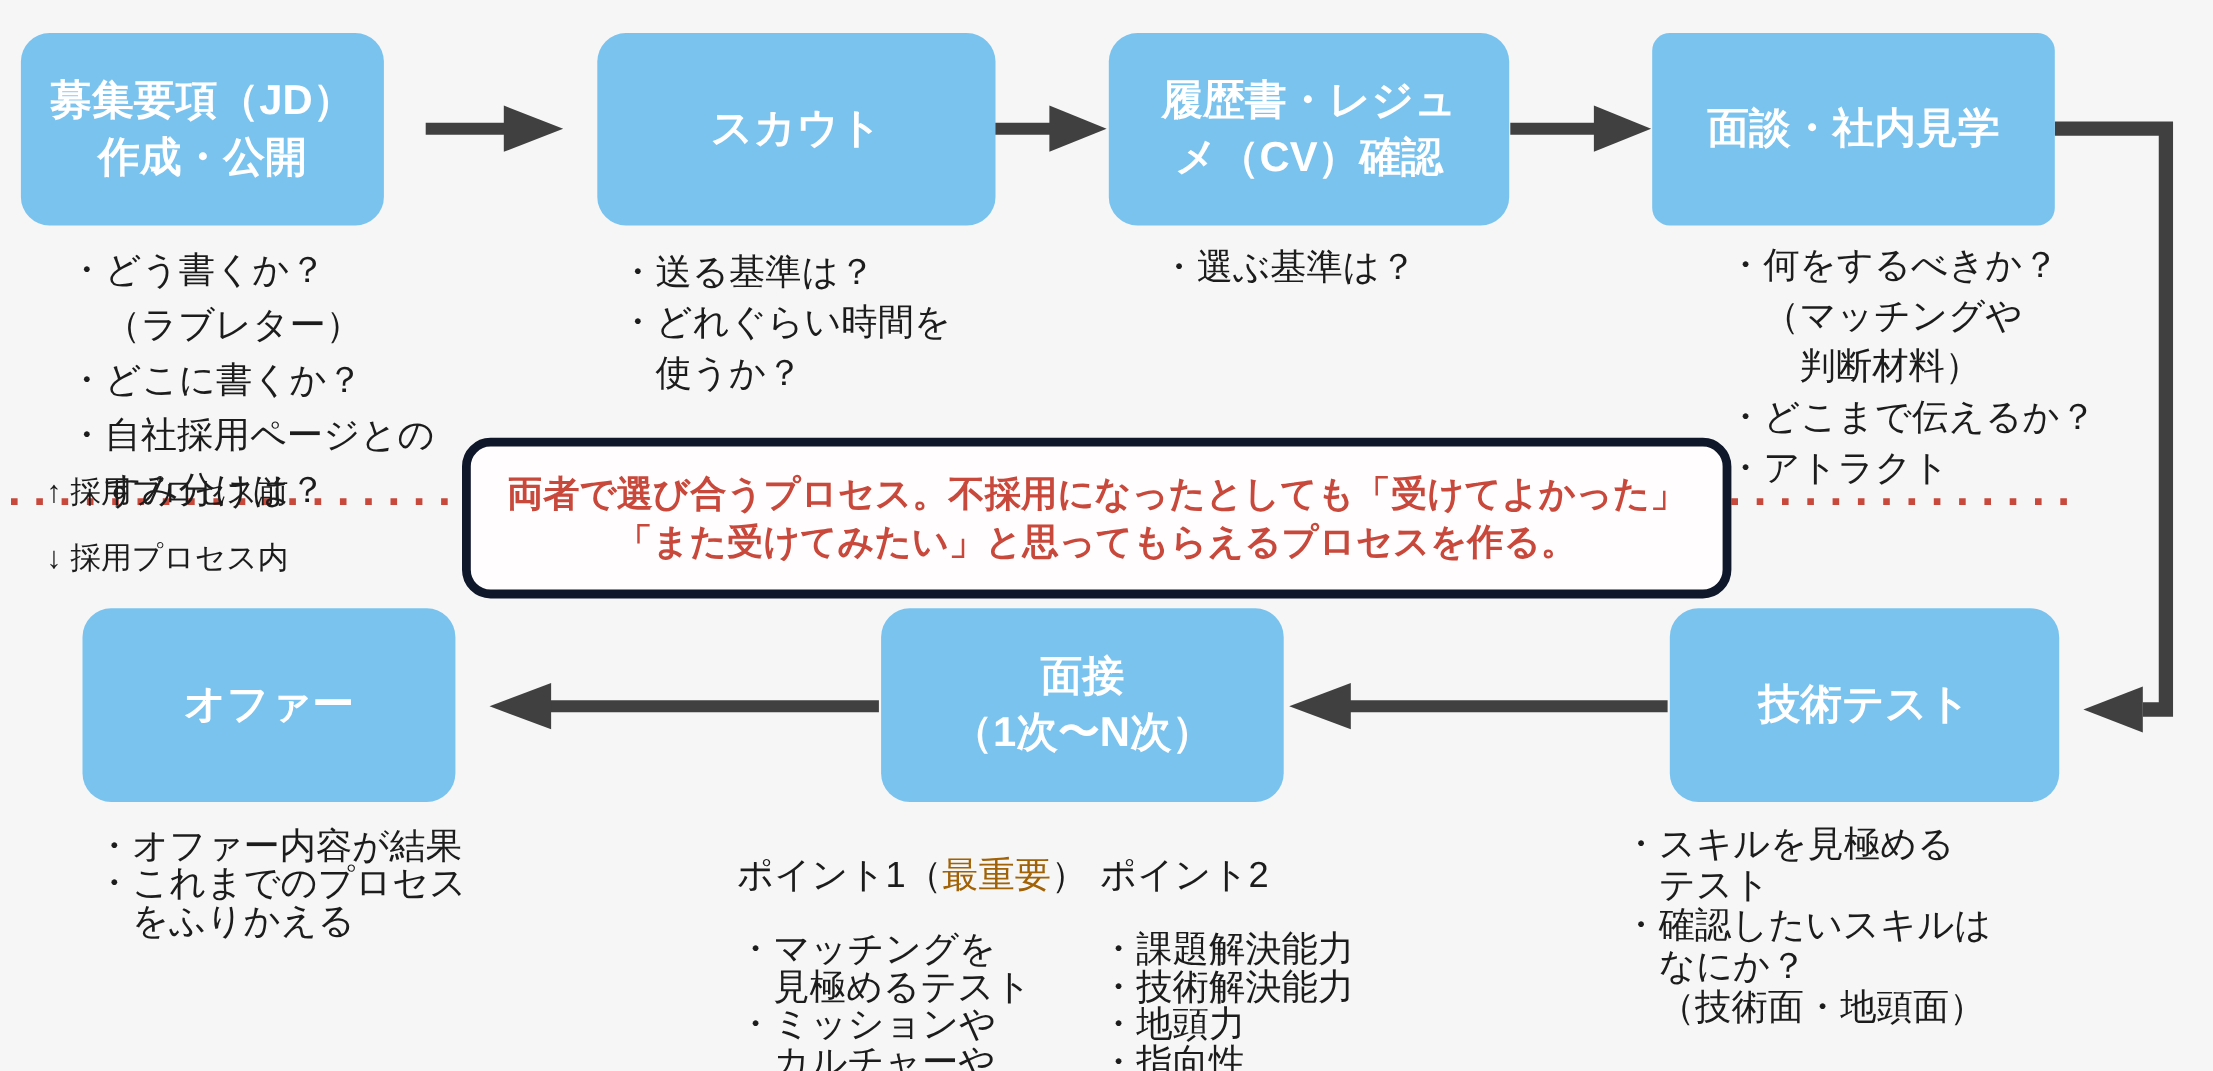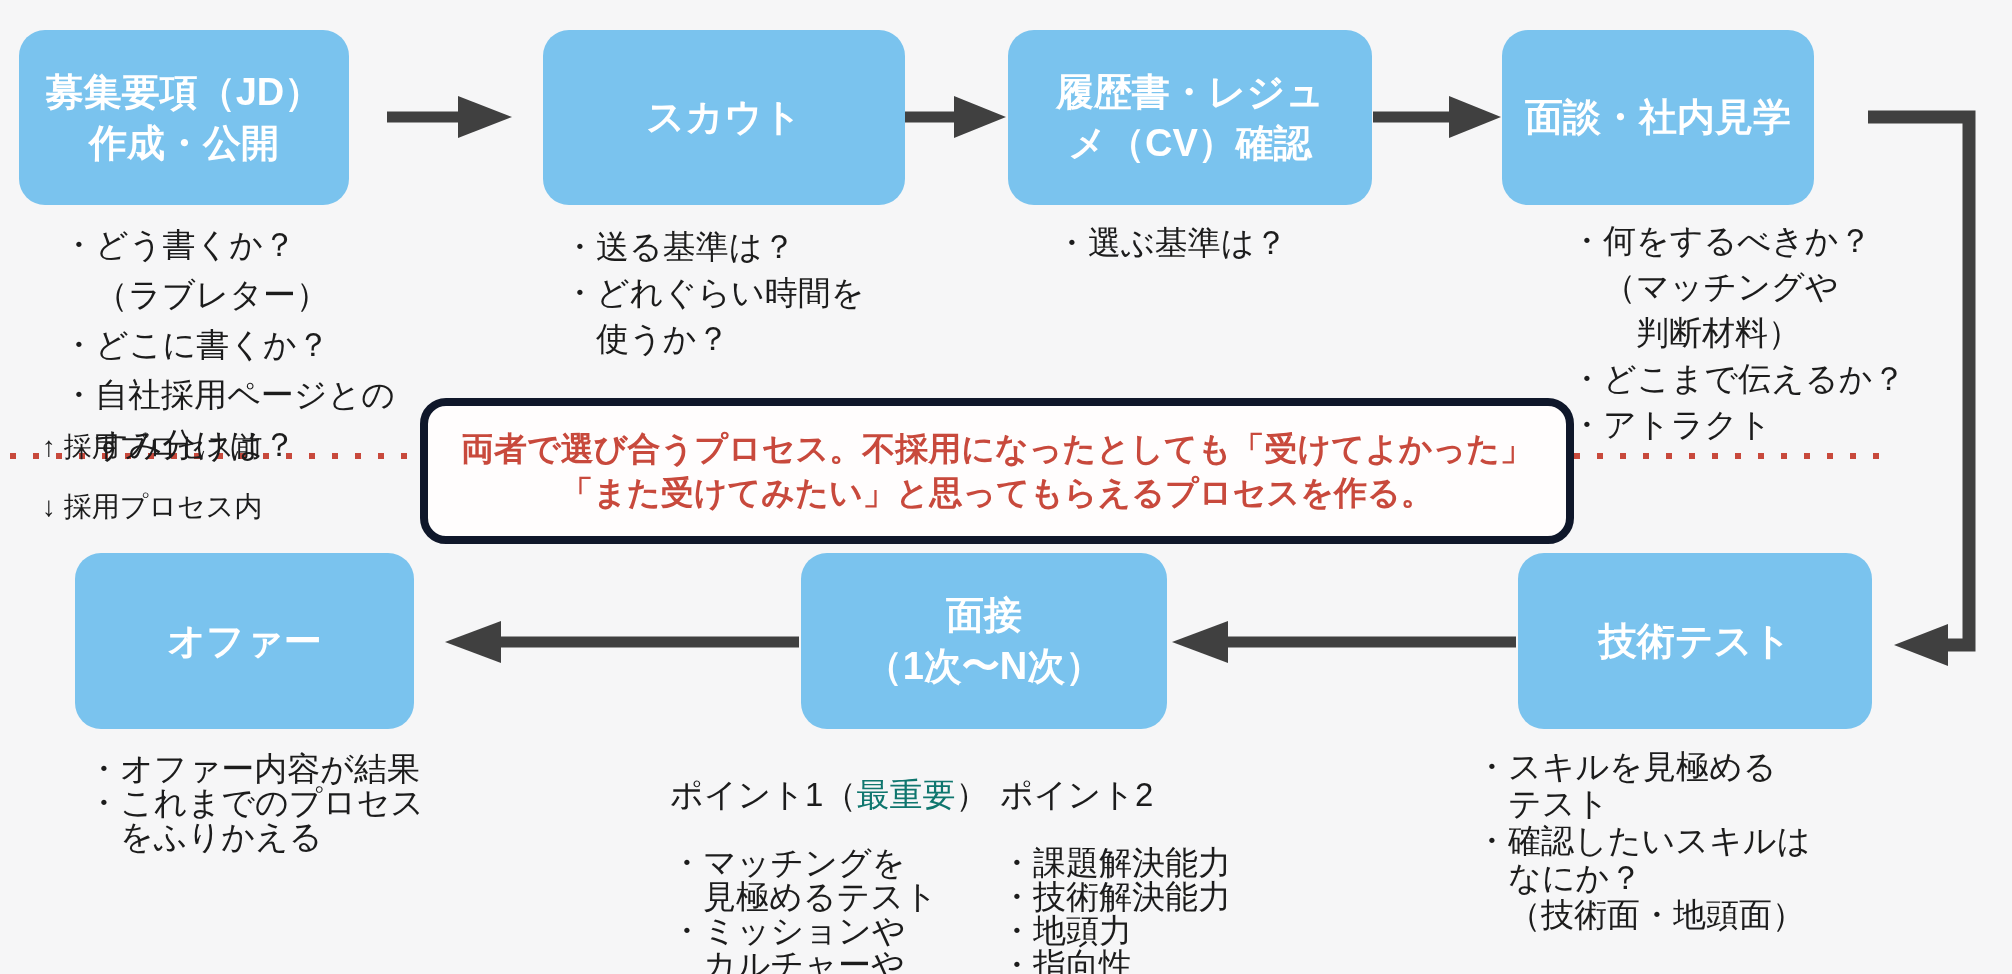--- a/index.html
+++ b/index.html
@@ -17,21 +17,21 @@
     border-radius:26px;
     display:flex;align-items:center;justify-content:center;
     color:#ffffff;font-weight:bold;font-size:38px;line-height:1.34;
     text-align:center;white-space:pre-line;
   }
   .row-top{top:30px;height:175px;}
   .row-bottom{top:553px;height:176px;}
   .pos-jd{left:19px;width:330px;}
   .pos-scout{left:511px;width:362px;margin-left:32px;}
   .pos-cv{left:1008px;width:364px;}
-  .pos-meet{left:1502px;width:312px;}
+  .pos-meet{left:1502px;width:366px;border-radius:16px;}
   .pos-offer{left:75px;width:339px;}
   .pos-interview{left:801px;width:366px;}
   .pos-tech{left:1518px;width:354px;}
 
   .notes{
     position:absolute;z-index:2;
     color:#1c1c1c;font-size:33px;
     white-space:pre-line;
   }
   .pos-notes-jd{left:62px;top:220px;line-height:50px;}
@@ -51,21 +51,21 @@
     position:absolute;z-index:3;
     left:420px;top:398px;width:1138px;height:130px;
     background:#fffdfd;
     border:8px solid #0f172a;border-radius:26px;
     display:flex;align-items:center;justify-content:center;
   }
   .callout-text{
     color:#c8493c;font-weight:bold;font-size:33px;line-height:44px;
     text-align:center;white-space:pre-line;
   }
-  .red-em{color:#0f766e;margin-top:30px;}
+  .red-em{color:#a16207;margin-top:30px;}
 </style>
 </head>
 <body>
 
 <div class="canvas">
 
   <svg class="connectors" width="2012" height="974" viewBox="0 0 2012 974">
 
     <line x1="10" y1="456" x2="1886" y2="456" stroke="#c8493c" stroke-width="6" stroke-dasharray="6 17"></line>
 

